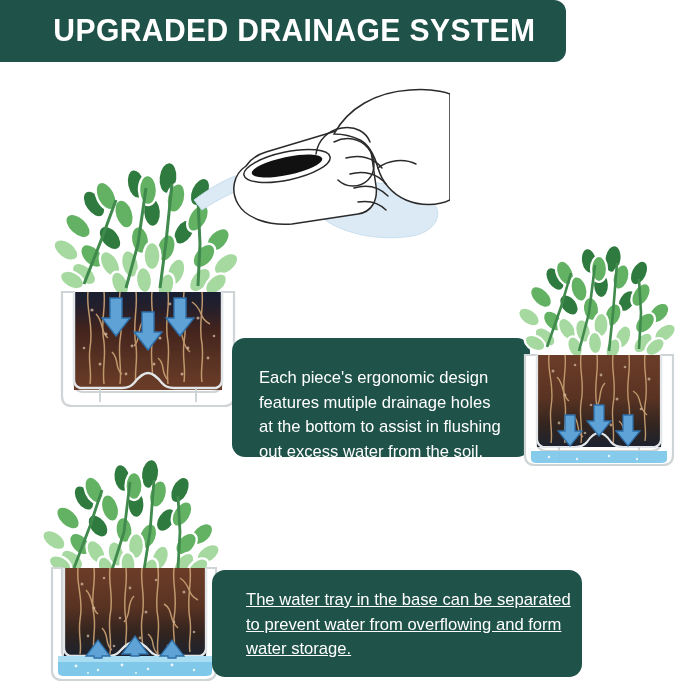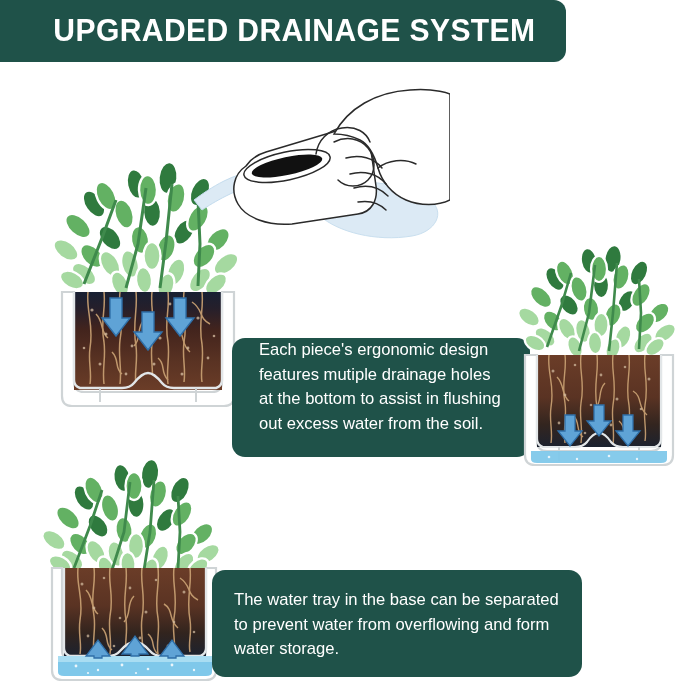--- a/index.html
+++ b/index.html
@@ -38,22 +38,22 @@
     color:#ffffff;
     box-sizing:border-box;
   }
   .callout p{
     margin:0;
     font-size:16.6px;
     line-height:24.5px;
     white-space:pre-line;
     font-family:"Liberation Sans","DejaVu Sans",sans-serif;
   }
-  #callout-1{left:232px;top:338px;width:298px;height:119px;padding:0 0 0 27px;}
-  #callout-2{left:212px;top:570px;width:370px;height:107px;padding:18px 0 0 22px;}
+  #callout-1{left:232px;top:338px;width:298px;height:119px;padding:28px 0 0 27px;}
+  #callout-2{left:212px;top:570px;width:370px;height:107px;padding:18px 0 0 34px;text-decoration:underline;}
 
   
   .plant-unit{position:absolute;}
   .plant-unit svg{display:block;overflow:visible;}
 
   
   #watering-can{position:absolute;left:120px;top:82px;width:330px;height:195px;}
 </style>
 </head>
 <body style="background: rgb(255, 255, 255);">

